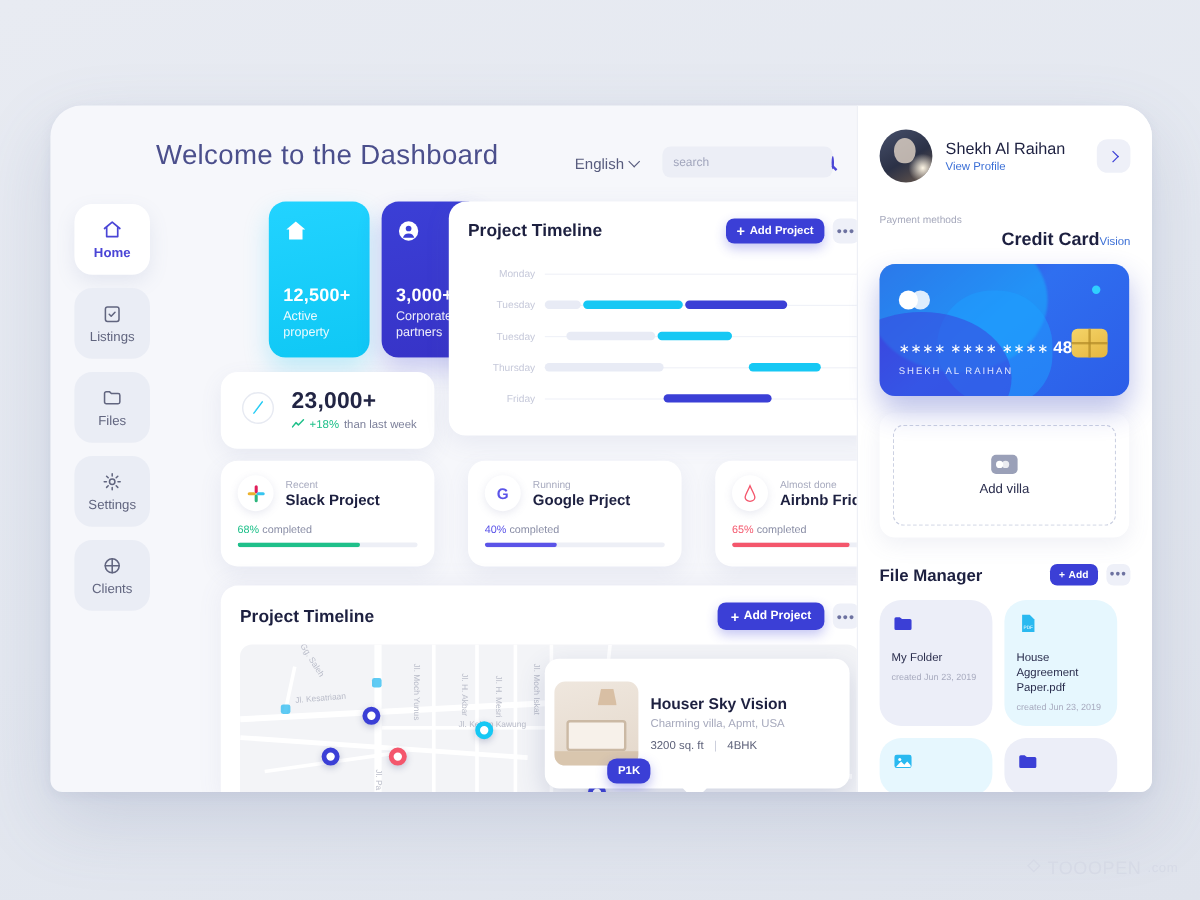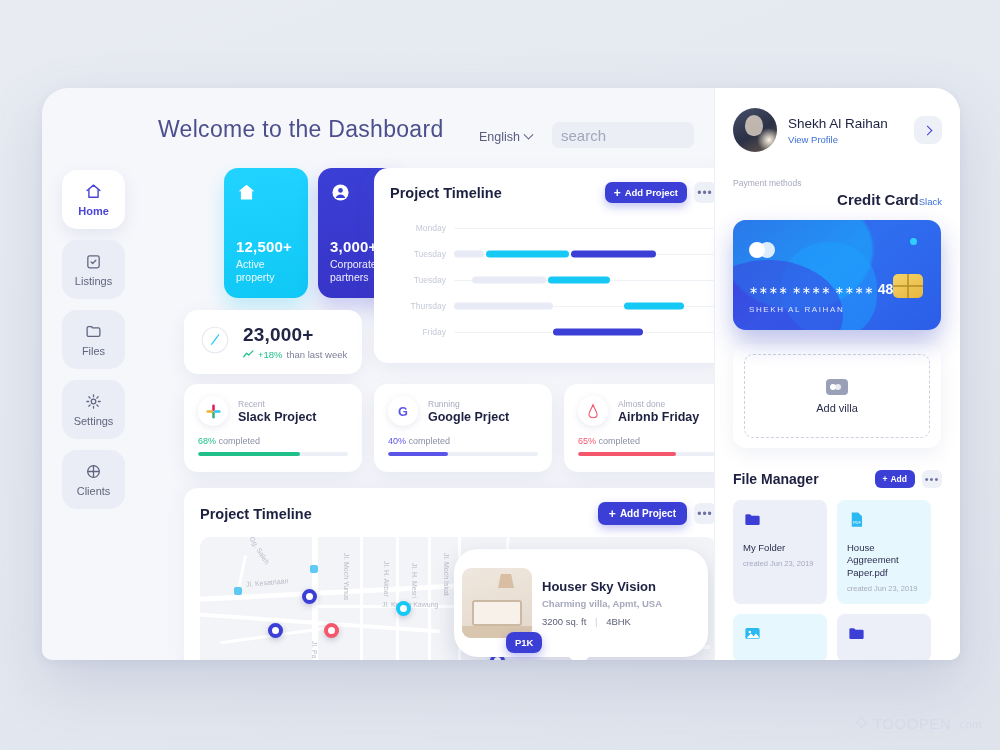--- a/index.html
+++ b/index.html
@@ -28,38 +28,38 @@
     border-left: 1px solid #eef0f6;
     padding: 20px 18px 0 18px;
   }
 
   
   .header {
     position: absolute; left: 0; top: 0; width: 672px; height: 84px;
     display: flex; align-items: center;
   }
   .page-title {
-    position: absolute; left: 116px; top: 28px;
+    position: absolute; left: 88px; top: 28px;
     font-size: 23px; color: #4b4f8c; letter-spacing: .3px; font-weight: 400;
   }
   .lang {
     position: absolute; right: 182px; top: 42px;
     font-size: 12.5px; color: #585c7e; display: flex; align-items: center; gap: 5px;
     cursor: pointer;
   }
   .chev { width: 7px; height: 7px; border-right: 1.6px solid #585c7e; border-bottom: 1.6px solid #585c7e;
           transform: rotate(45deg) translate(-2px,-2px); }
   .searchbox {
     position: absolute; right: 20px; top: 34px;
     width: 142px; height: 26px; background: #eceef6; border-radius: 7px;
     display: flex; align-items: center; padding: 0 9px;
   }
   .searchbox input {
     flex: 1; border: none; outline: none; background: transparent;
-    font-family: "Liberation Sans", sans-serif; font-size: 15px; color: #6b6f8d;
+    font-family: "Liberation Sans", sans-serif; font-size: 10px; color: #6b6f8d;
   }
   .searchbox input::placeholder { color: #a2a6bd; }
   .mag { width: 11px; height: 11px; border: 1.6px solid #4a45d6; border-radius: 50%; position: relative; }
   .mag::after { content:""; position: absolute; width: 5px; height: 1.6px; background: #4a45d6;
                 right: -4px; bottom: -1px; transform: rotate(45deg); }
 
   
   .sidebar { position: absolute; left: 20px; top: 82px; width: 68px; }
   .nav-item {
     width: 63px; height: 59px; border-radius: 15px; margin-bottom: 11px;
@@ -117,21 +117,21 @@
   .g-label {
     position: absolute; left: 0; top: 50%; transform: translateY(-50%);
     width: 56px; text-align: right; font-size: 8.5px; color: #c6c9da;
   }
   .g-track {
     position: absolute; left: 64px; right: 0; top: 50%; height: 1px; background: #f0f2f8;
   }
   .g-bar { position: absolute; height: 7px; border-radius: 4px; top: 50%; transform: translateY(-50%); }
 
   
-  .proj-row { position: absolute; left: 142px; top: 296px; display: flex; gap: 12px; }
+  .proj-row { position: absolute; left: 142px; top: 296px; display: flex; gap: 28px; }
   .proj-card {
     width: 178px; height: 88px; background: #fff; border-radius: 14px;
     box-shadow: 0 6px 18px rgba(110,120,170,.10); padding: 12px 14px;
   }
   .proj-top { display: flex; align-items: center; gap: 10px; }
   .proj-ico { width: 30px; height: 30px; border-radius: 50%; display:flex; align-items:center; justify-content:center;
               background:#fff; box-shadow: 0 2px 7px rgba(110,120,170,.16); flex: none; }
   .proj-stage { font-size: 8.5px; color: #a8abbf; }
   .proj-name { font-size: 12.5px; color: #1d2040; font-weight: bold; margin-top: 1px; }
   .proj-pct { font-size: 9px; color: #8a8ea6; margin-top: 10px; }
@@ -150,39 +150,39 @@
   }
   .street { position: absolute; background: #ffffff; }
   .st-label { position: absolute; font-size: 7px; color: #b9bcc9; white-space: nowrap; }
   .pin { position: absolute; width: 15px; height: 15px; border-radius: 50%; border: 4px solid #3b3fd6; background: #fff;
          box-shadow: 0 2px 6px rgba(40,50,110,.25); }
   .pin.cyan { border-color: #16c8f4; }
   .pin.red { border-color: #f4566c; }
   .sq { position: absolute; width: 8px; height: 8px; border-radius: 2px; background: #2ab9f0; opacity: .75; }
   .popup {
     position: absolute; right: 8px; top: 12px; width: 254px; height: 108px;
-    background: #fff; border-radius: 24px; box-shadow: 0 8px 22px rgba(70,85,140,.20);
+    background: #fff; border-radius: 12px; box-shadow: 0 8px 22px rgba(70,85,140,.20);
     display: flex; gap: 10px; padding: 8px; align-items: center;
   }
   .popup-img {
     width: 70px; height: 70px; border-radius: 9px; flex: none; position: relative; overflow: hidden;
     background: linear-gradient(165deg,#efe7de,#e4d8cb);
   }
   .popup-img .bedframe { position:absolute; left:10px; right:10px; bottom:12px; height:26px;
       border:2px solid #cbb9a4; border-radius:3px; background: #f7f1ea; }
   .popup-img .lamp { position:absolute; left:36px; top:6px; width:16px; height:14px;
       background:#d8bfa4; clip-path: polygon(18% 0,82% 0,100% 100%,0 100%); }
   .popup-img .floor { position:absolute; left:0; right:0; bottom:0; height:12px; background:#d9c6ae; }
   .badge-pik {
     position: absolute; left: 52px; bottom: 4px; background: #3b3fd6; color: #fff;
     font-size: 9.5px; font-weight: bold; border-radius: 8px; padding: 5px 9px;
     box-shadow: 0 4px 10px rgba(59,63,214,.35);
   }
   .popup-title { font-size: 13px; color: #1d2040; font-weight: bold; }
-  .popup-sub { font-size: 9.5px; color: #a6a9bc; margin-top: 4px; font-weight: bold; }
+  .popup-sub { font-size: 9.5px; color: #a6a9bc; margin-top: 4px; }
   .popup-meta { font-size: 9.5px; color: #5d6179; margin-top: 7px; }
   .tail { position:absolute; left: 118px; bottom: -7px; width:14px; height:14px; background:#fff; transform: rotate(45deg); }
 
   
   .profile { display: flex; align-items: center; gap: 11px; }
   .avatar { width: 44px; height: 44px; border-radius: 50%; flex: none; overflow:hidden; position:relative;
             background: linear-gradient(150deg,#47506b,#2b3146 55%,#6c5a4c); }
   .avatar .face { position:absolute; left:12px; top:7px; width:18px; height:21px; border-radius:50% 50% 45% 45%;
             background: #efe0d0; opacity:.75; }
   .avatar .glow { position:absolute; right:-4px; bottom:0px; width:24px; height:24px; border-radius:50%;
@@ -239,21 +239,21 @@
   .addcard .t { font-size: 11px; color: #2a2d4d; }
 
   .fm-head { display:flex; align-items:center; justify-content:space-between; margin-top: 22px; }
   .fm-title { font-size: 14px; color: #1d2040; font-weight: bold; }
   .btn-add-sm {
     background:#3b3fd6; color:#fff; border:none; border-radius:6px; height:18px; padding:0 8px;
     font-size:8.5px; font-weight:bold; font-family:"Liberation Sans", sans-serif;
     display:flex; align-items:center; gap:3px; cursor:pointer;
   }
   .fm-grid { display:flex; flex-wrap: wrap; gap: 10px; margin-top: 12px; }
-  .fm-item { width: 94px; border-radius: 8px; padding: 10px 10px 11px 10px; cursor:pointer; }
+  .fm-item { width: 94px; border-radius: 18px; padding: 10px 10px 11px 10px; cursor:pointer; }
   .fm-item .nm { font-size: 9.5px; color: #2a2d4d; margin-top: 9px; line-height: 1.3; }
   .fm-item .dt { font-size: 7.5px; color: #a8abbf; margin-top: 5px; }
 
   .watermark {
     position: absolute; right: 18px; bottom: 18px; display: flex; align-items: center; gap: 5px;
     color: #d6dae6; font-size: 15px; letter-spacing: .5px;
   }
   .watermark .sm { font-size: 11px; }
 </style>
 </head>
@@ -564,21 +564,21 @@
           <div class="prof-link">View Profile</div>
         </div>
         <div class="arrow-btn">
             <i></i>
           </div>
       </div>
 
       <div class="pay-label">Payment methods</div>
       <div class="pay-row">
         <div class="pay-title">Credit Card</div>
-        <div class="pay-change">Slack</div>
+        <div class="pay-change">Vision</div>
       </div>
 
       <div class="cc">
         <div class="blobA"></div>
           <div class="blobB"></div>
           <div class="blobC"></div>
         <div class="dot"></div>
         <div class="mc">
             <i></i>
             <i></i>

